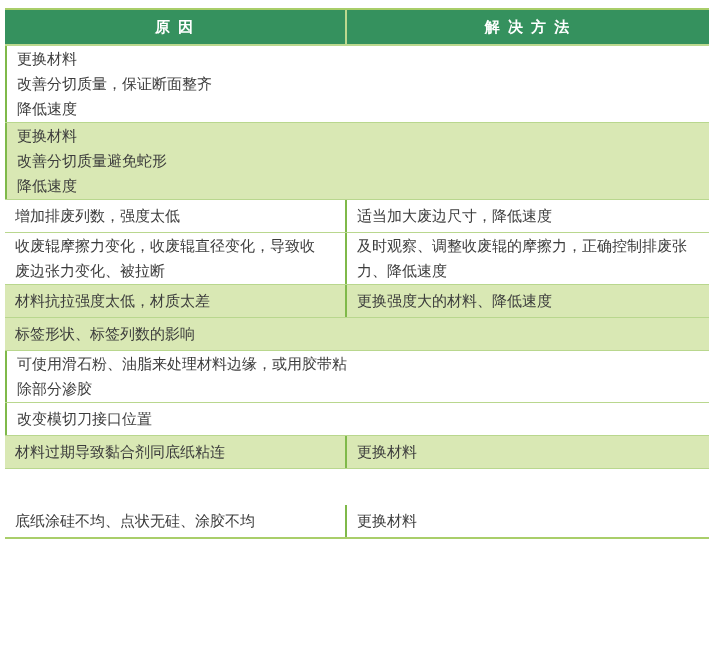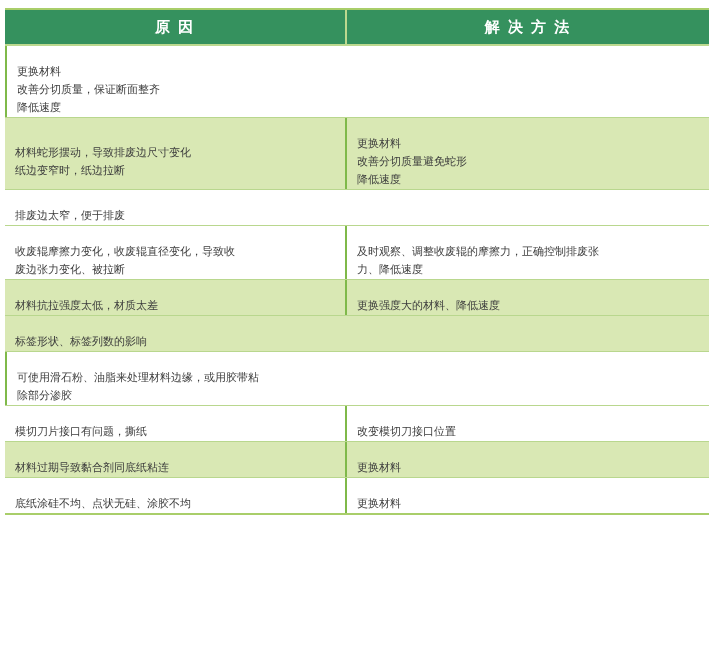--- a/index.html
+++ b/index.html
@@ -33,27 +33,27 @@
     text-align: center;
     letter-spacing: 2px;
   }
   .col-cause { width: 340px; flex: 0 0 340px; box-sizing: border-box; }
   .col-solution { flex: 1 1 auto; box-sizing: border-box; }
   .header-row .col-solution { border-left: 2px solid var(--header-divider, #bcd98f); text-align: center; }
   .row {
     display: flex;
     border-bottom: 1px solid var(--row-border, #b9d78e);
   }
-  .row:last-child { border-bottom: none; }
+  .row:last-child { border-bottom: none; margin-top: 36px; }
   .row.alt { background: var(--row-alt-bg, #d9e8b4); }
   .cell {
-    font-size: 11px;
+    font-size: 15px;
     color: var(--text-color, #3c3c3c);
-    line-height: 18px;
-    padding: 16px 10px 1px 10px;
+    line-height: 25px;
+    padding: 0 10px 1px 10px;
     min-height: 32px;
     white-space: pre-line;
     display: flex;
     flex-direction: column;
     justify-content: center;
   }
   .row .col-solution { border-left: 2px solid var(--body-divider, #7fb94a); }
 </style>
 </head>
 <body>
@@ -63,48 +63,46 @@
     <div class="header-cell col-cause">原 因</div>
     <div class="header-cell col-solution">解 决 方 法</div>
   </div>
   <div id="rows">
       <div class="row">
         <div class="cell col-solution">更换材料
 改善分切质量，保证断面整齐
 降低速度</div>
       </div>
       <div class="row alt">
-        <div class="cell col-cause">材料蛇形摆动，导致排废边尺寸变化
-纸边变窄时，纸边拉断</div>
         <div class="cell col-solution">更换材料
 改善分切质量避免蛇形
 降低速度</div>
       </div>
       <div class="row">
-        <div class="cell col-cause">排废边太窄，便于排废</div>
+        <div class="cell col-cause">增加排废列数，强度太低</div>
+        <div class="cell col-solution">适当加大废边尺寸，降低速度</div>
       </div>
       <div class="row">
         <div class="cell col-cause">收废辊摩擦力变化，收废辊直径变化，导致收
 废边张力变化、被拉断</div>
         <div class="cell col-solution">及时观察、调整收废辊的摩擦力，正确控制排废张
 力、降低速度</div>
       </div>
       <div class="row alt">
         <div class="cell col-cause">材料抗拉强度太低，材质太差</div>
         <div class="cell col-solution">更换强度大的材料、降低速度</div>
       </div>
       <div class="row alt">
         <div class="cell col-cause">标签形状、标签列数的影响</div>
       </div>
       <div class="row">
         <div class="cell col-solution">可使用滑石粉、油脂来处理材料边缘，或用胶带粘
 除部分渗胶</div>
       </div>
       <div class="row">
-        <div class="cell col-cause">模切刀片接口有问题，撕纸</div>
         <div class="cell col-solution">改变模切刀接口位置</div>
       </div>
       <div class="row alt">
         <div class="cell col-cause">材料过期导致黏合剂同底纸粘连</div>
         <div class="cell col-solution">更换材料</div>
       </div>
       <div class="row">
         <div class="cell col-cause">底纸涂硅不均、点状无硅、涂胶不均</div>
         <div class="cell col-solution">更换材料</div>
       </div>

